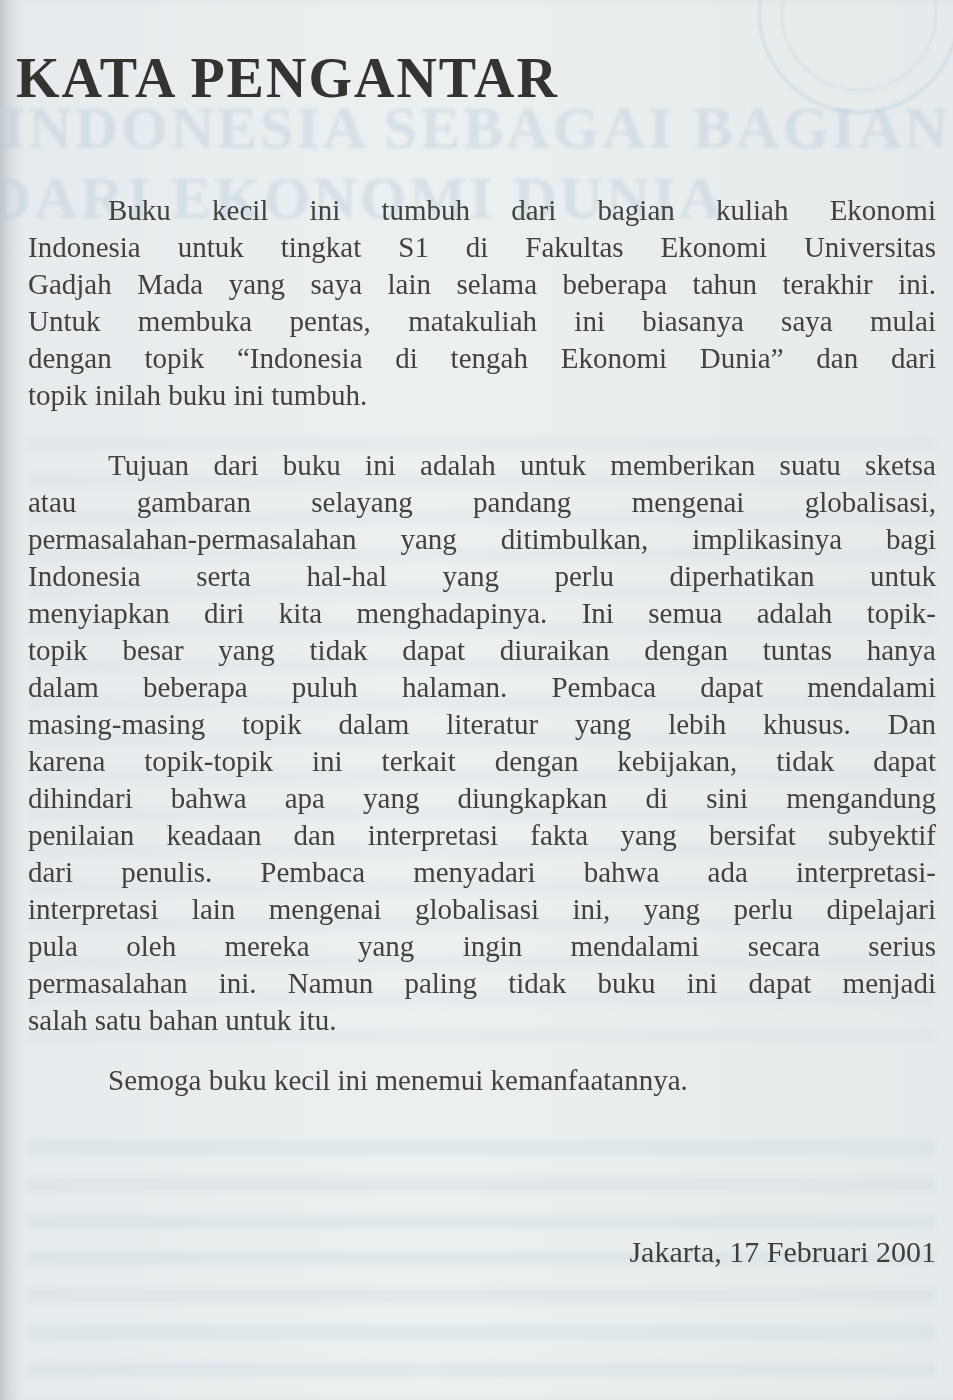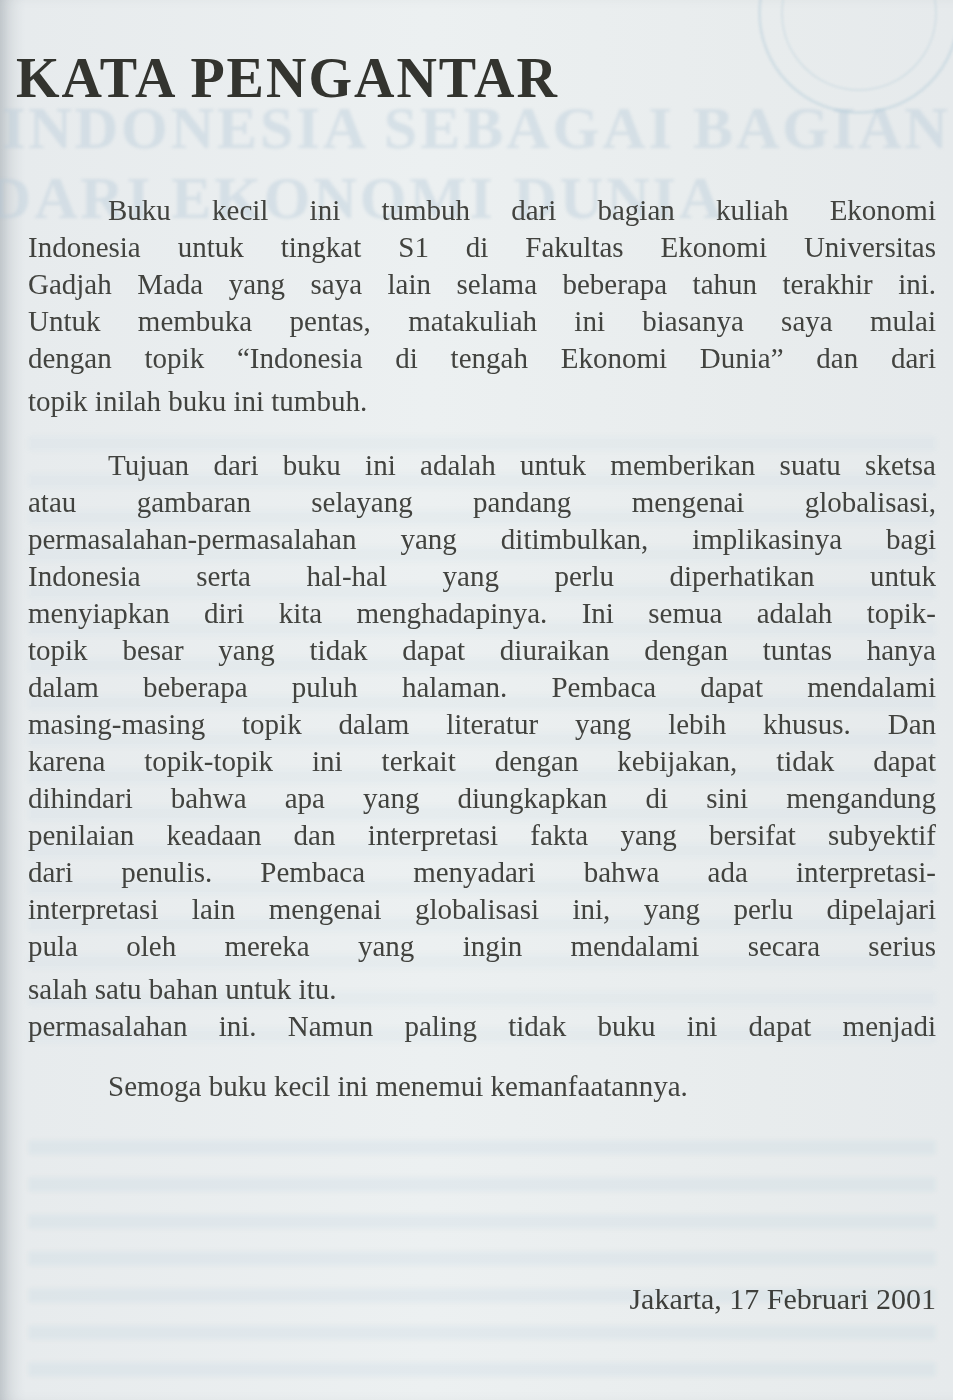--- a/index.html
+++ b/index.html
@@ -69,24 +69,24 @@
     line-height:37px;
   }
   .para-1{top:192px;}
   .para-2{top:447px;}
   .para-3{top:1062px;}
   .line{
     text-align:justify;
     text-align-last:justify;
     white-space:nowrap;
   }
-  .line.last{text-align-last:auto;white-space:normal;margin-top:6px;}
+  .line.last{text-align-last:auto;white-space:normal;}
   .line.indent{padding-left:80px;}
   .dateline{
-    position:absolute;top:1280px;right:17px;
+    position:absolute;top:1233px;right:17px;
     font-size:30px;
     line-height:37px;
     color:#3e3f3b;
   }
 </style>
 </head>
 <body>
 
 <div class="page">
 
@@ -116,21 +116,21 @@
       <div class="line">menyiapkan diri kita menghadapinya. Ini semua adalah topik-</div>
       <div class="line">topik besar yang tidak dapat diuraikan dengan tuntas hanya</div>
       <div class="line">dalam beberapa puluh halaman. Pembaca dapat mendalami</div>
       <div class="line">masing-masing topik dalam literatur yang lebih khusus. Dan</div>
       <div class="line">karena topik-topik ini terkait dengan kebijakan, tidak dapat</div>
       <div class="line">dihindari bahwa apa yang diungkapkan di sini mengandung</div>
       <div class="line">penilaian keadaan dan interpretasi fakta yang bersifat subyektif</div>
       <div class="line">dari penulis. Pembaca menyadari bahwa ada interpretasi-</div>
       <div class="line">interpretasi lain mengenai globalisasi ini, yang perlu dipelajari</div>
       <div class="line">pula oleh mereka yang ingin mendalami secara serius</div>
+      <div class="line">permasalahan ini. Namun paling tidak buku ini dapat menjadi</div>
       <div class="line last">salah satu bahan untuk itu.</div>
-      <div class="line">permasalahan ini. Namun paling tidak buku ini dapat menjadi</div>
     </div>
   <div class="para para-3">
       <div class="line last indent">Semoga buku kecil ini menemui kemanfaatannya.</div>
     </div>
 
   <div class="dateline">Jakarta, 17 Februari 2001</div>
 </div>
 
 </body></html>

